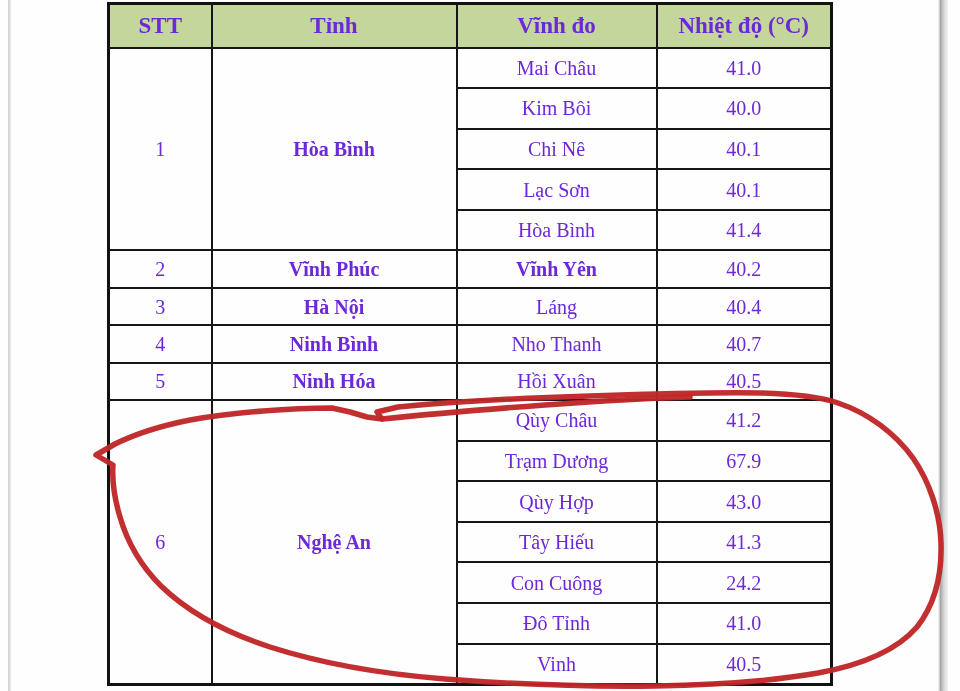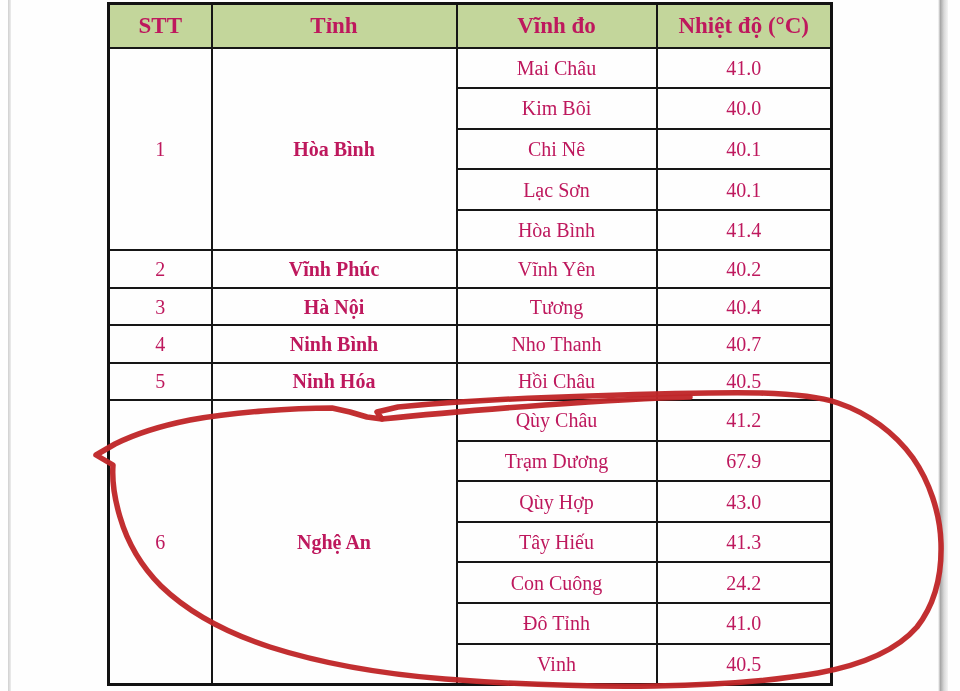--- a/index.html
+++ b/index.html
@@ -11,31 +11,31 @@
   .frame-left{
     position:absolute;left:8px;top:0;bottom:0;width:3px;
     background:linear-gradient(to right,#cfcfcf,#ededed);
   }
   .frame-right{
     position:absolute;left:938px;top:0;bottom:0;width:10px;
     background:linear-gradient(to right,#ffffff 0,#a8a8a8 25%,#d8d8d8 60%,#f4f4f4 100%);
   }
   table{
     position:absolute;left:107px;top:2px;width:723px;
-    border-collapse:collapse;table-layout:fixed;color:#be185d;
+    border-collapse:collapse;table-layout:fixed;color:#6d28d9;
   }
   th,td{border:2px solid #161616;text-align:center;padding:0;overflow:hidden;}
   table{border:3px solid #121212;}
   thead tr{height:44px;}
   th{font-size:23px;font-weight:700;}
   td{font-size:20px;line-height:1;}
   tr.h40{height:40.6px;}
   tr.h37{height:37.4px;}
   td.province{font-weight:700;}
-  td.station.bold{font-weight:400;}
+  td.station.bold{font-weight:700;}
   svg.anno-layer{position:absolute;left:0;top:0;width:960px;height:691px;pointer-events:none;}
   svg.anno-layer path{fill:none;stroke-width:5.5px;stroke-linecap:round;stroke-linejoin:round;opacity:0.96;}
 </style>
 </head>
 <body>
 
 <div class="photo">
   <div class="frame-left"></div>
   <div class="frame-right"></div>
 
@@ -79,33 +79,33 @@
         </tr>
         <tr class="h37">
           <td rowspan="1" class="stt">2</td>
           <td rowspan="1" class="province">Vĩnh Phúc</td>
           <td class="station bold">Vĩnh Yên</td>
           <td class="temp">40.2</td>
         </tr>
         <tr class="h37">
           <td rowspan="1" class="stt">3</td>
           <td rowspan="1" class="province">Hà Nội</td>
-          <td class="station">Tương</td>
+          <td class="station">Láng</td>
           <td class="temp">40.4</td>
         </tr>
         <tr class="h37">
           <td rowspan="1" class="stt">4</td>
           <td rowspan="1" class="province">Ninh Bình</td>
           <td class="station">Nho Thanh</td>
           <td class="temp">40.7</td>
         </tr>
         <tr class="h37">
           <td rowspan="1" class="stt">5</td>
           <td rowspan="1" class="province">Ninh Hóa</td>
-          <td class="station">Hồi Châu</td>
+          <td class="station">Hồi Xuân</td>
           <td class="temp">40.5</td>
         </tr>
         <tr class="h40">
           <td rowspan="7" class="stt">6</td>
           <td rowspan="7" class="province">Nghệ An</td>
           <td class="station">Qùy Châu</td>
           <td class="temp">41.2</td>
         </tr>
         <tr class="h40">
           <td class="station">Trạm Dương</td>

